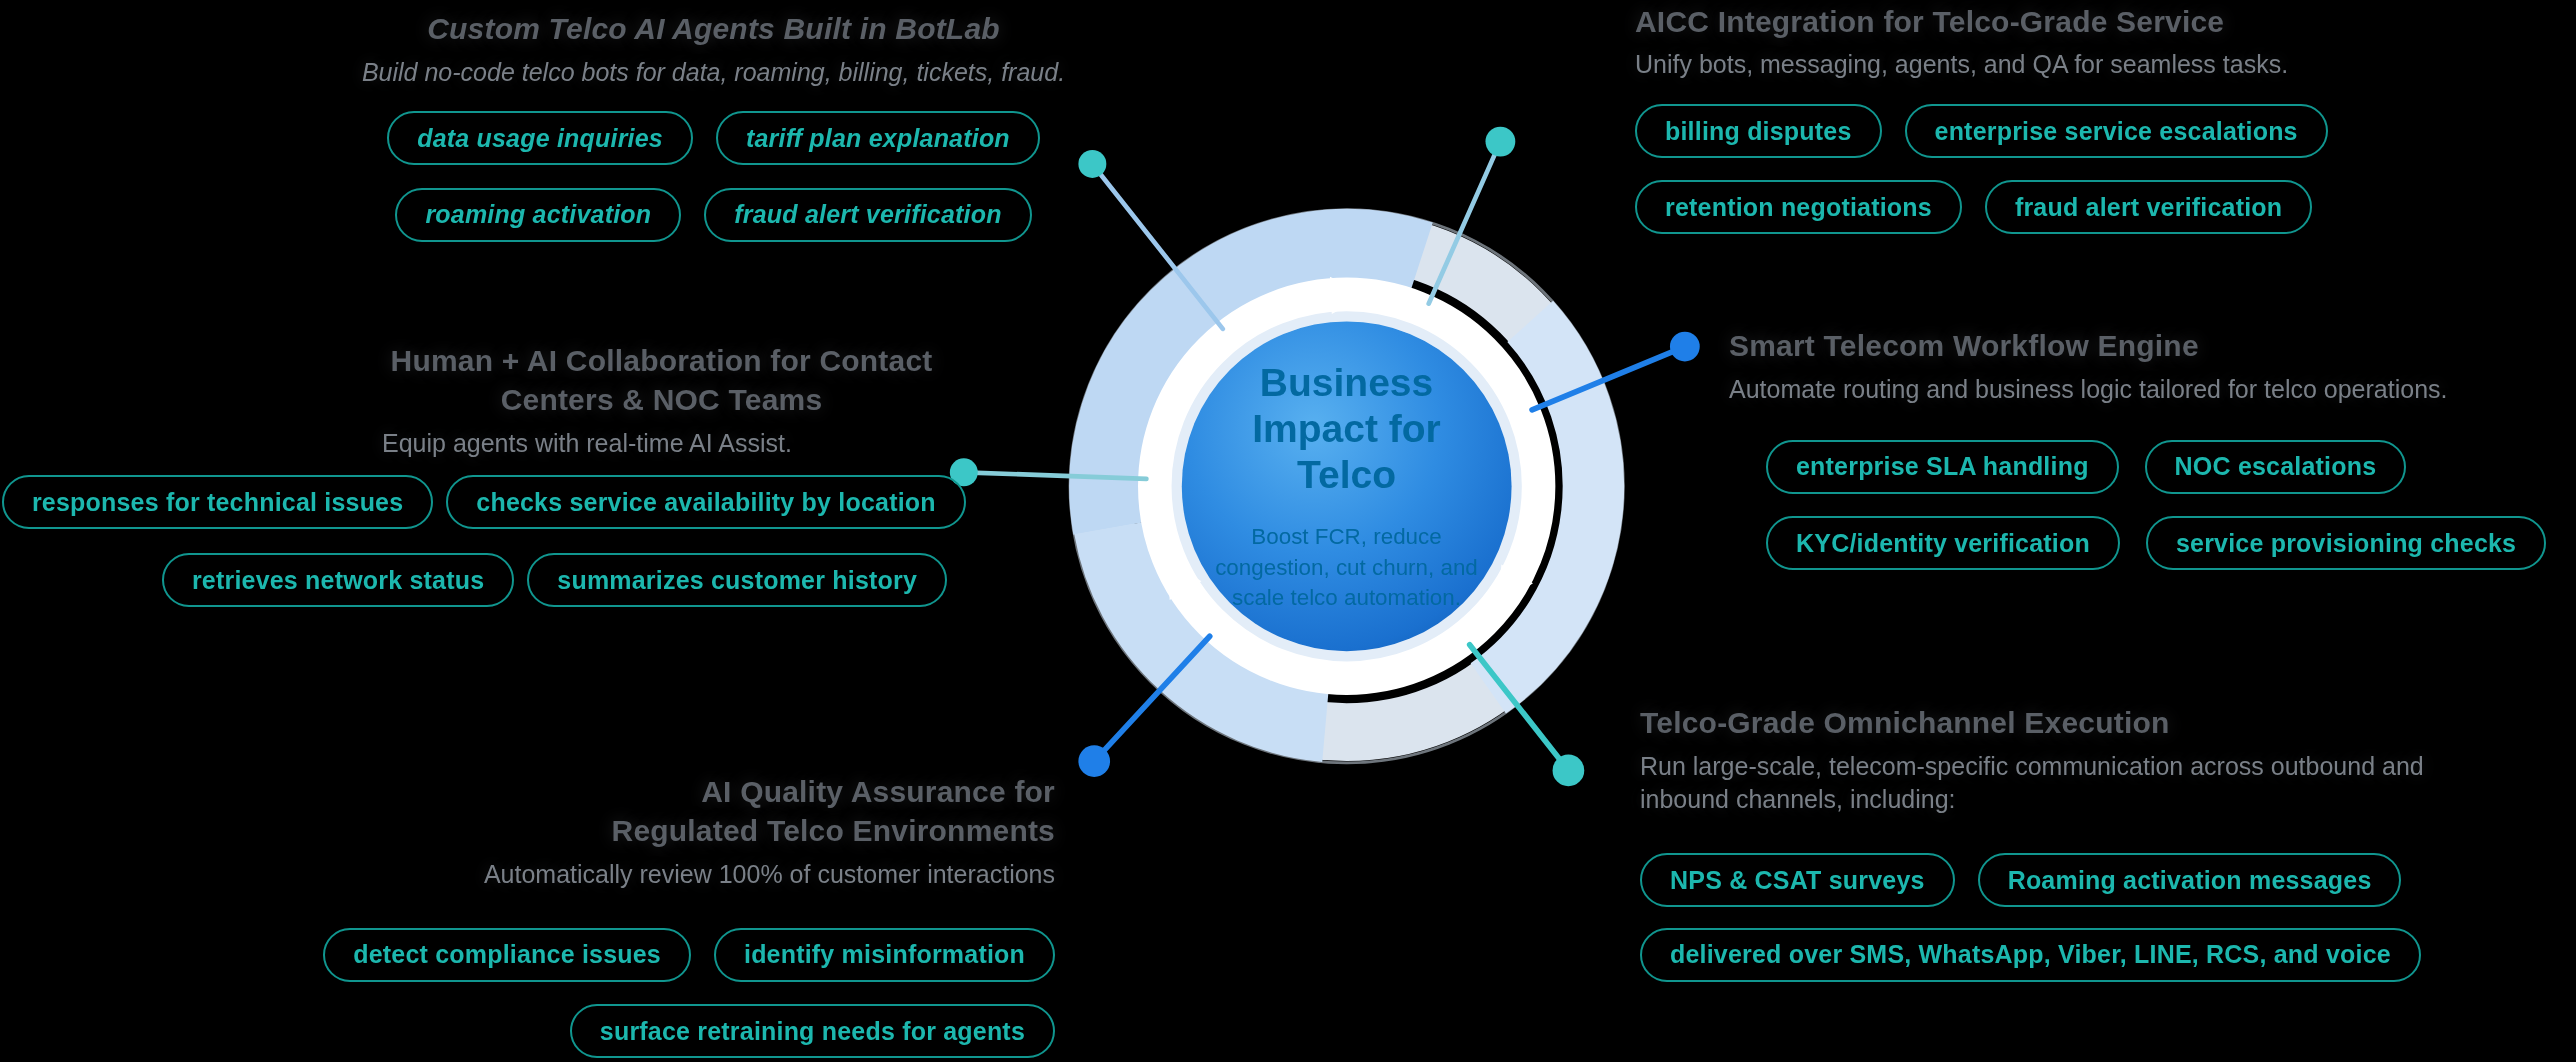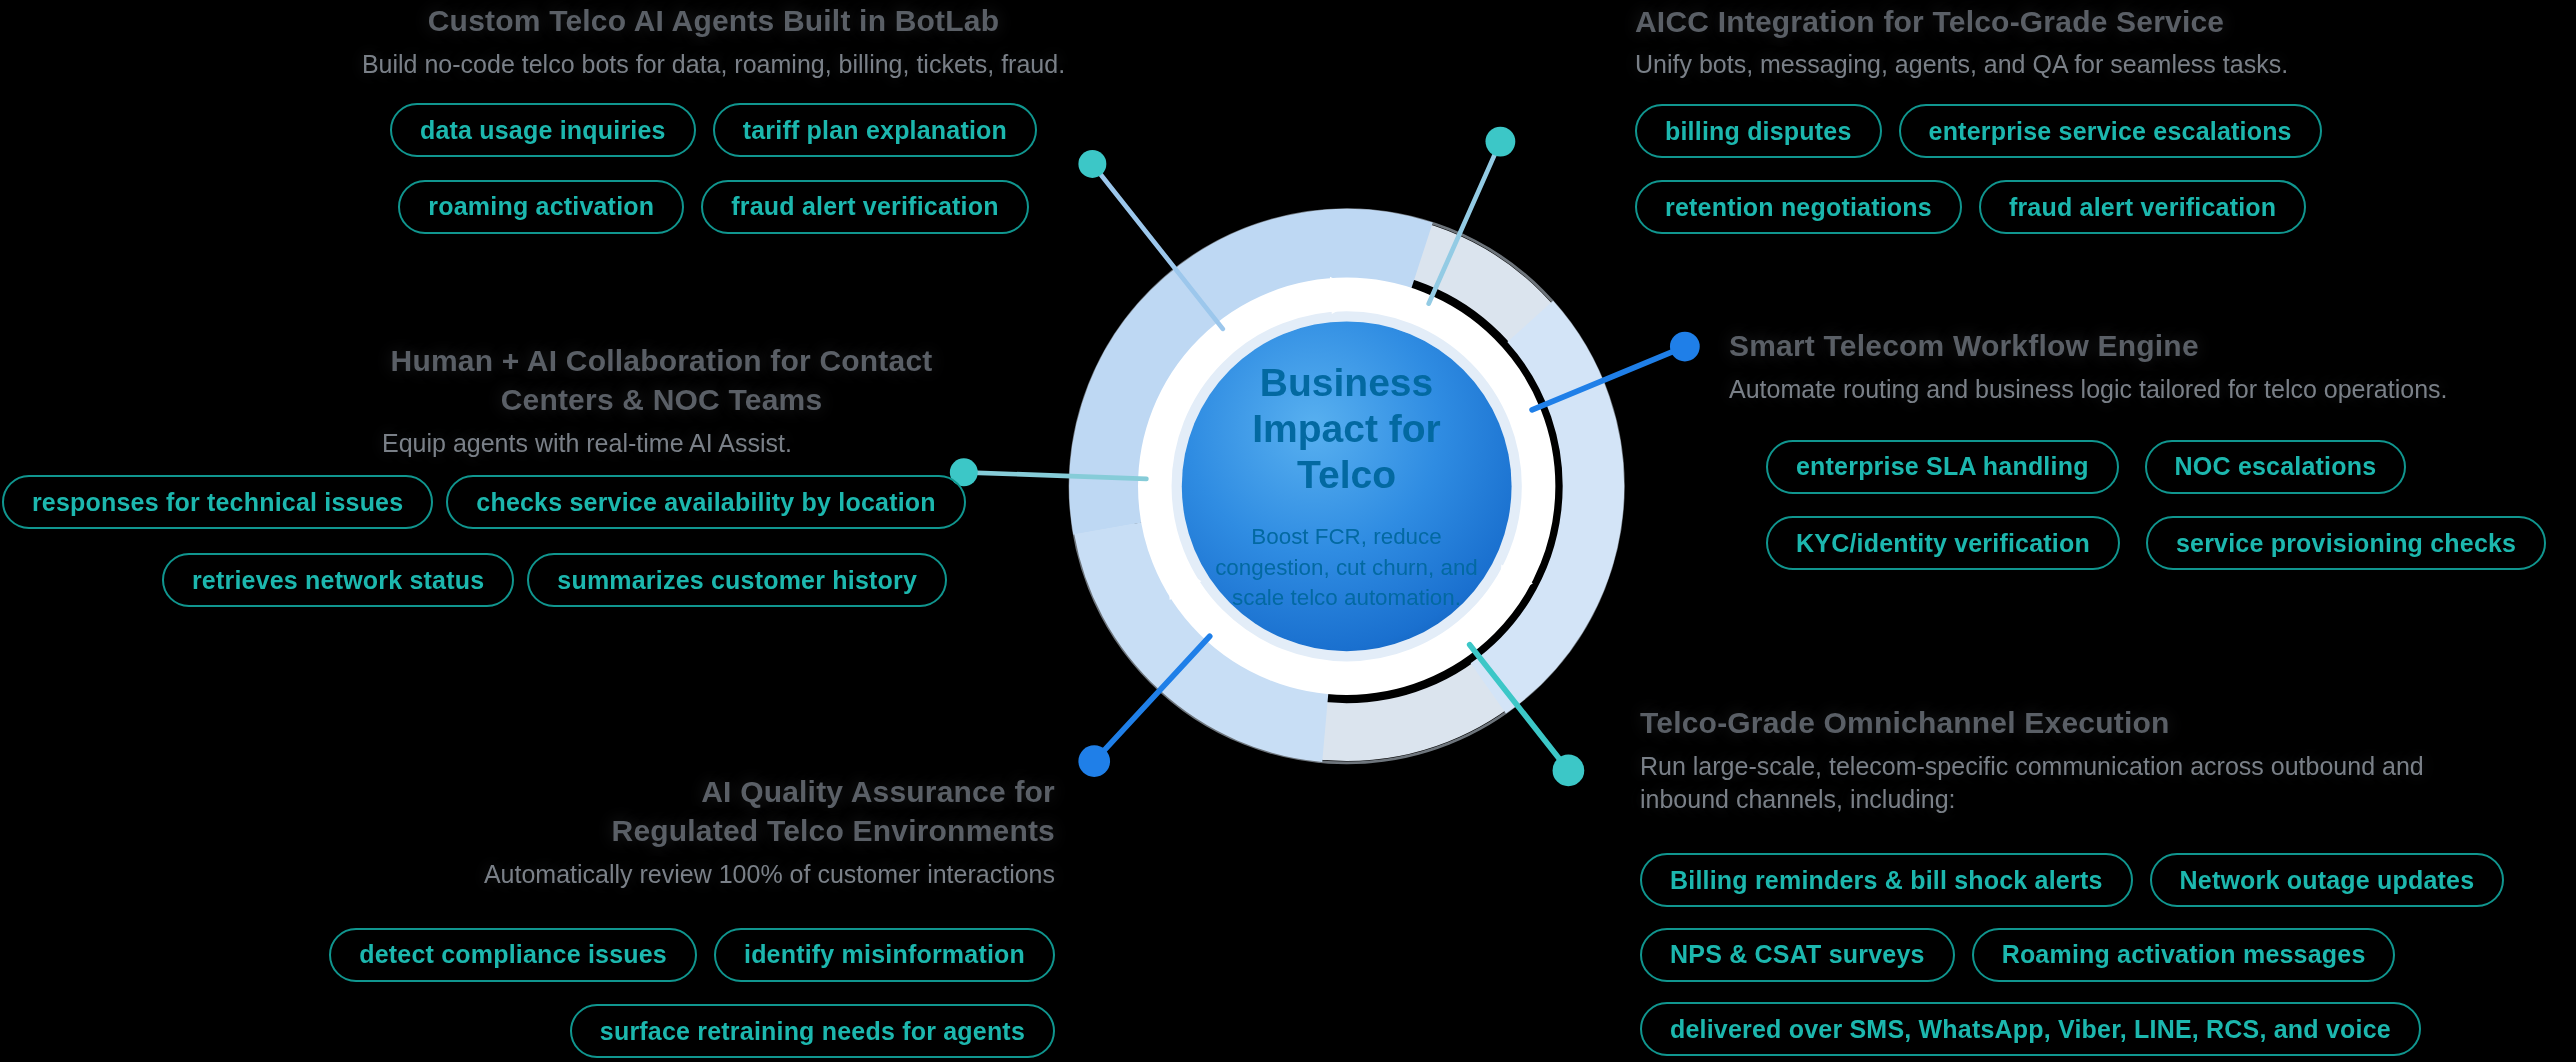--- a/index.html
+++ b/index.html
@@ -13,32 +13,32 @@
   .sec { position:absolute; display:flex; flex-direction:column; }
   .sec-title {
     font-size:30px; font-weight:bold; color:#5a5f66; line-height:1.3; letter-spacing:0.2px;
     text-shadow:0 0 17px rgba(125,130,138,.28);
   }
   .sec-sub {
     font-size:25px; color:#7a8088; line-height:1.33; margin-top:7.5px;
     text-shadow:0 0 15px rgba(125,130,138,.25);
   }
   .rows { display:flex; flex-direction:column; margin-top:22.4px; }
-  .row { display:flex; gap:17px; }
+  .row { display:flex; gap:23px; }
   .row + .row { margin-top:22.4px; }
   .pill {
     box-sizing:border-box; height:54px; padding:0 28px;
     border:2.8px solid #10968f; border-radius:30px;
     color:#1cb7ae; font-size:25px; font-weight:600; letter-spacing:0.2px;
     display:inline-flex; align-items:center; justify-content:center; white-space:nowrap;
     background:rgba(0,0,0,0);
   }
 
   
-  #sec-botlab { left:336px; top:1px; width:755px; align-items:center; text-align:left; }
+  #sec-botlab { left:336px; top:9px; width:755px; align-items:center; text-align:left;font-style:italic; }
   #sec-botlab .row { justify-content:center; }
 
   
   #sec-aicc { left:1635px; top:1.9px; width:774px; align-items:flex-start; text-align:left; }
 
   
   #sec-collab { left:382px; top:341px; width:559px; align-items:flex-start; text-align:center; }
   
   #sec-collab-pills { position:absolute; left:1.9px; top:475px; width:1044px; display:flex; flex-direction:column; }
   #sec-collab-pills .row { gap:13px; }
@@ -199,24 +199,20 @@
         <span class="pill">surface retraining needs for agents</span>
       </div>
     </div>
   </div>
 
   <div class="sec" id="sec-omni">
     <div class="sec-title">Telco-Grade Omnichannel Execution</div>
     <div class="sec-sub">Run large-scale, telecom-specific communication across outbound and inbound channels, including:</div>
     <div class="rows">
       <div class="row">
-        <span class="pill">Billing reminders &amp; bill shock alerts</span>
-        <span class="pill">Network outage updates</span>
-      </div>
-      <div class="row">
         <span class="pill">NPS &amp; CSAT surveys</span>
         <span class="pill">Roaming activation messages</span>
       </div>
       <div class="row">
         <span class="pill">delivered over SMS, WhatsApp, Viber, LINE, RCS, and voice</span>
       </div>
     </div>
   </div>
 
 </div>

